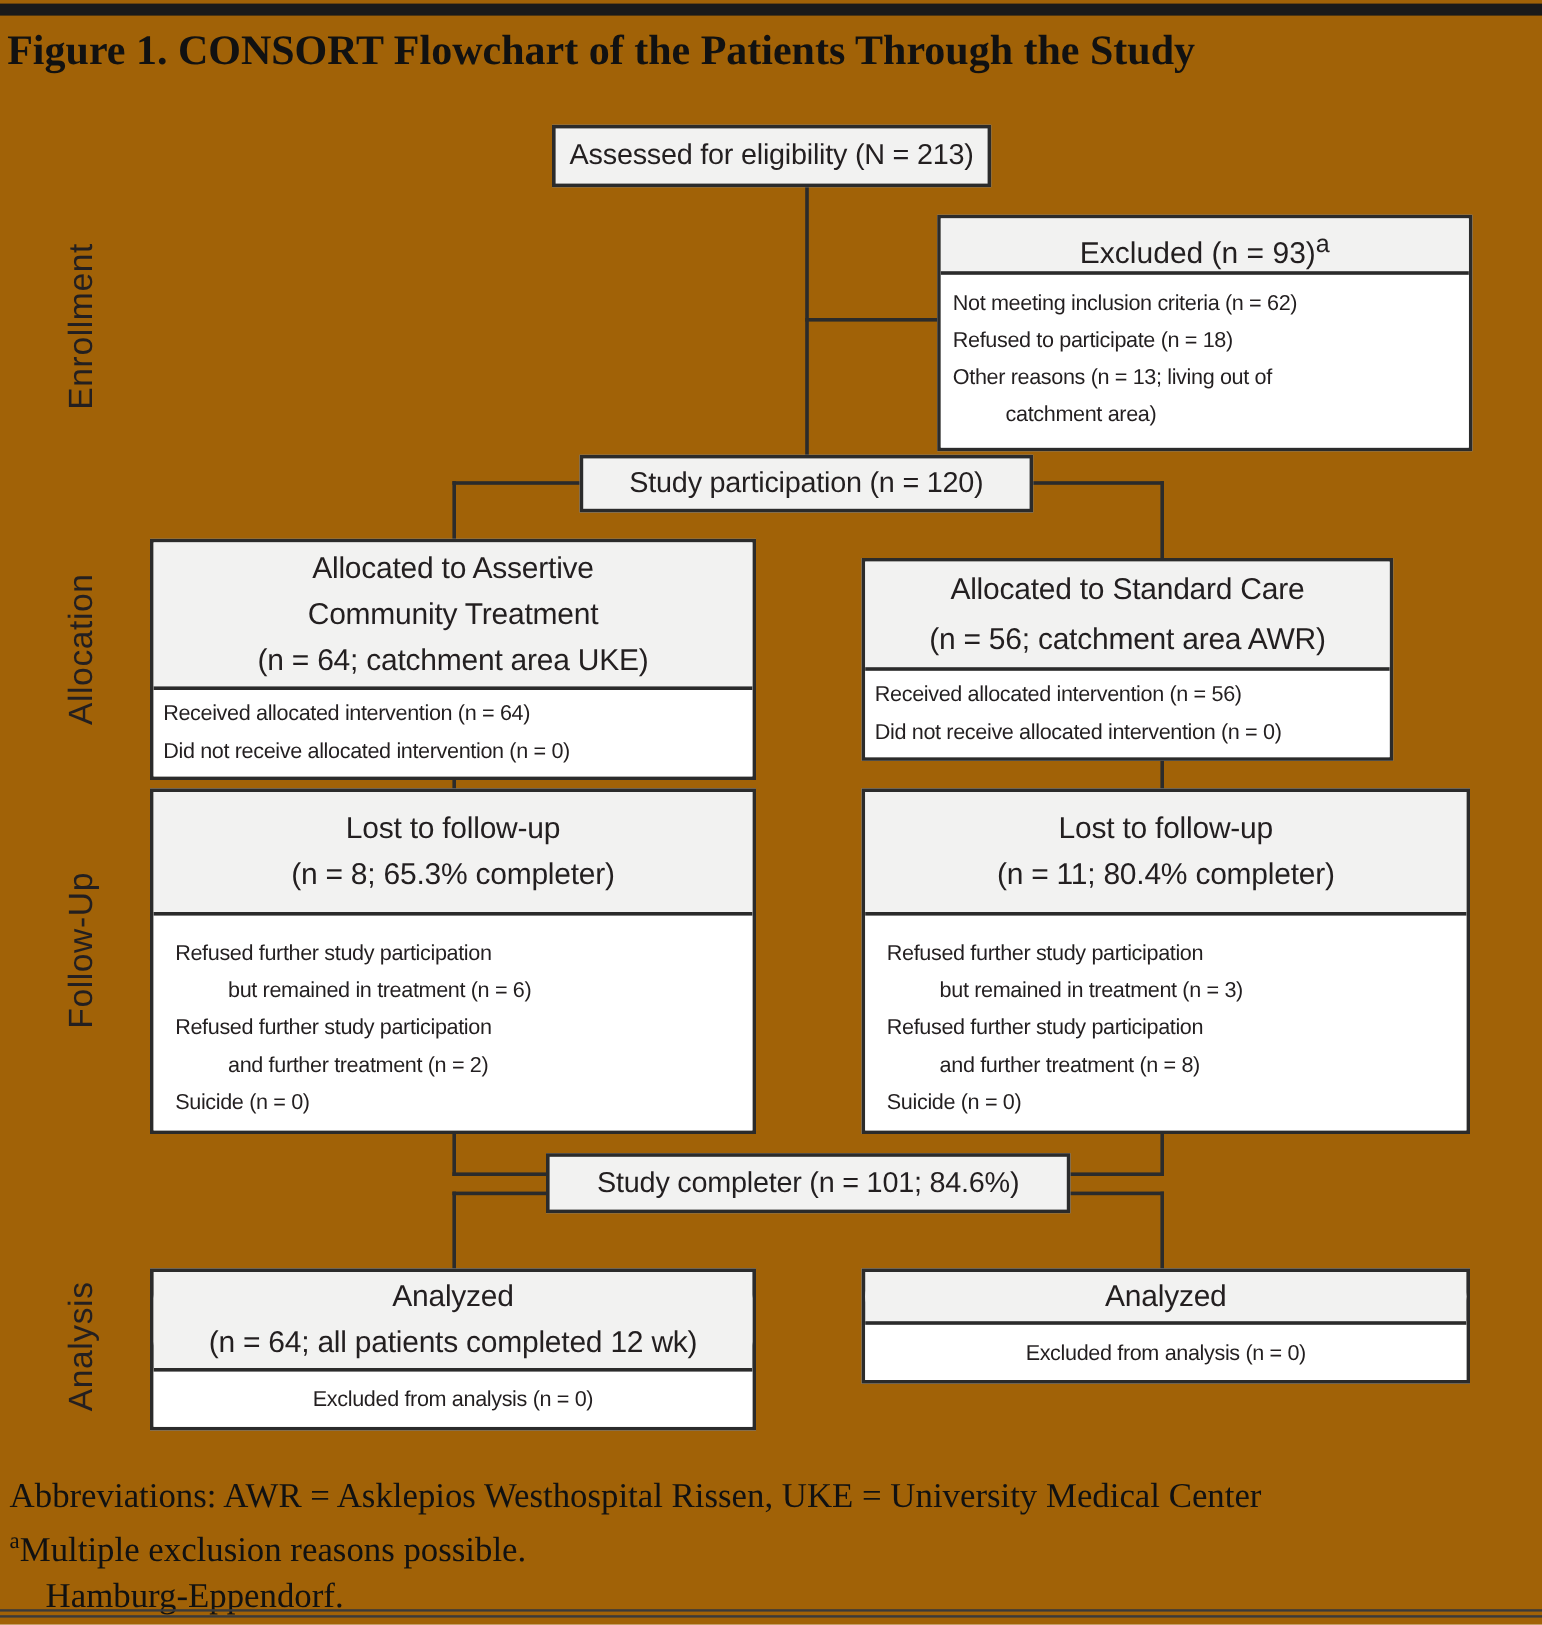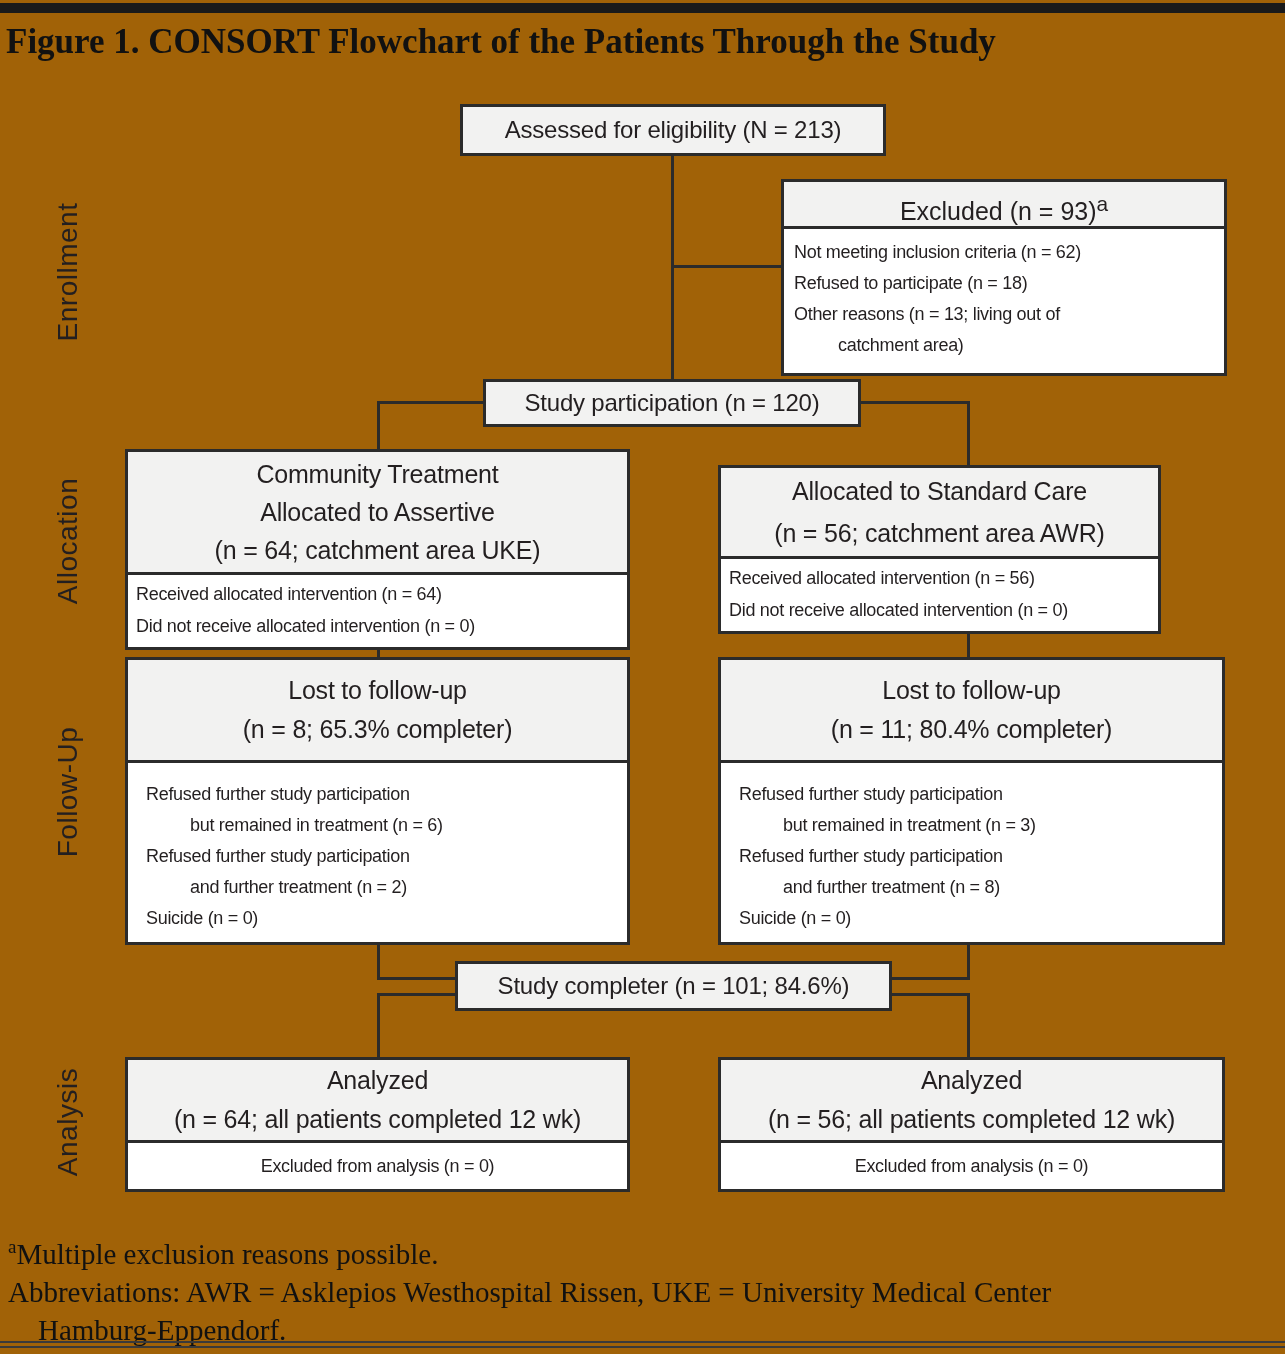--- a/index.html
+++ b/index.html
@@ -64,38 +64,38 @@
   <div class="line" style="left:967px;top:616px;width:3px;height:46px;"></div>
   <div class="line" style="left:377px;top:905px;width:3px;height:75px;"></div>
   <div class="line" style="left:377px;top:977px;width:82px;height:3px;"></div>
   <div class="line" style="left:377px;top:993px;width:82px;height:3px;"></div>
   <div class="line" style="left:377px;top:993px;width:3px;height:68px;"></div>
   <div class="line" style="left:967px;top:905px;width:3px;height:75px;"></div>
   <div class="line" style="left:888px;top:977px;width:82px;height:3px;"></div>
   <div class="line" style="left:888px;top:993px;width:82px;height:3px;"></div>
   <div class="line" style="left:967px;top:993px;width:3px;height:68px;"></div>
 
-  <div class="box single" style="left:460px;top:104px;width:426px;height:52px;">Assessed for eligibility (N = 213)</div>
+  <div class="box single" style="left:460px;top:104px;width:366px;height:52px;">Assessed for eligibility (N = 213)</div>
 
   <div class="box excluded" style="left:781px;top:179px;width:446px;">
     <div class="head"><span>Excluded (n = 93)</span><sup>a</sup></div>
     <div class="body">
       <div class="body-line">Not meeting inclusion criteria (n = 62)</div>
       <div class="body-line">Refused to participate (n = 18)</div>
       <div class="body-line">Other reasons (n = 13; living out of</div>
       <div class="body-line indent">catchment area)</div>
     </div>
   </div>
 
   <div class="box single" style="left:483px;top:379px;width:378px;height:48px;">Study participation (n = 120)</div>
 
   <div class="box alloc alloc-l" style="left:125px;top:449px;width:505px;">
     <div class="head">
+      <div class="head-line">Allocated to Assertive</div>
       <div class="head-line">Community Treatment</div>
-      <div class="head-line">Allocated to Assertive</div>
       <div class="head-line">(n = 64; catchment area UKE)</div>
     </div>
     <div class="body">
       <div class="body-line">Received allocated intervention (n = 64)</div>
       <div class="body-line">Did not receive allocated intervention (n = 0)</div>
     </div>
   </div>
 
   <div class="box alloc alloc-r" style="left:718px;top:465px;width:443px;">
     <div class="head">
@@ -144,29 +144,28 @@
       <div class="head-line">(n = 64; all patients completed 12 wk)</div>
     </div>
     <div class="body">
       <div class="body-line">Excluded from analysis (n = 0)</div>
     </div>
   </div>
 
   <div class="box ana" style="left:718px;top:1057px;width:507px;">
     <div class="head">
       <div class="head-line">Analyzed</div>
-      <div class="head-line">(n = 56; all patients completed 12 wk)</div>
     </div>
     <div class="body">
       <div class="body-line">Excluded from analysis (n = 0)</div>
     </div>
   </div>
 
   <div class="footnotes">
+    <div>Abbreviations: AWR = Asklepios Westhospital Rissen, UKE = University Medical Center</div>
     <div><sup>a</sup><span>Multiple exclusion reasons possible.</span></div>
-    <div>Abbreviations: AWR = Asklepios Westhospital Rissen, UKE = University Medical Center</div>
     <div class="fn-indent">Hamburg-Eppendorf.</div>
   </div>
 
   <div class="bottom-rule" style="top:1341px;"></div>
   <div class="bottom-rule" style="top:1346px;"></div>
 
 </div>
 
 </body></html>

